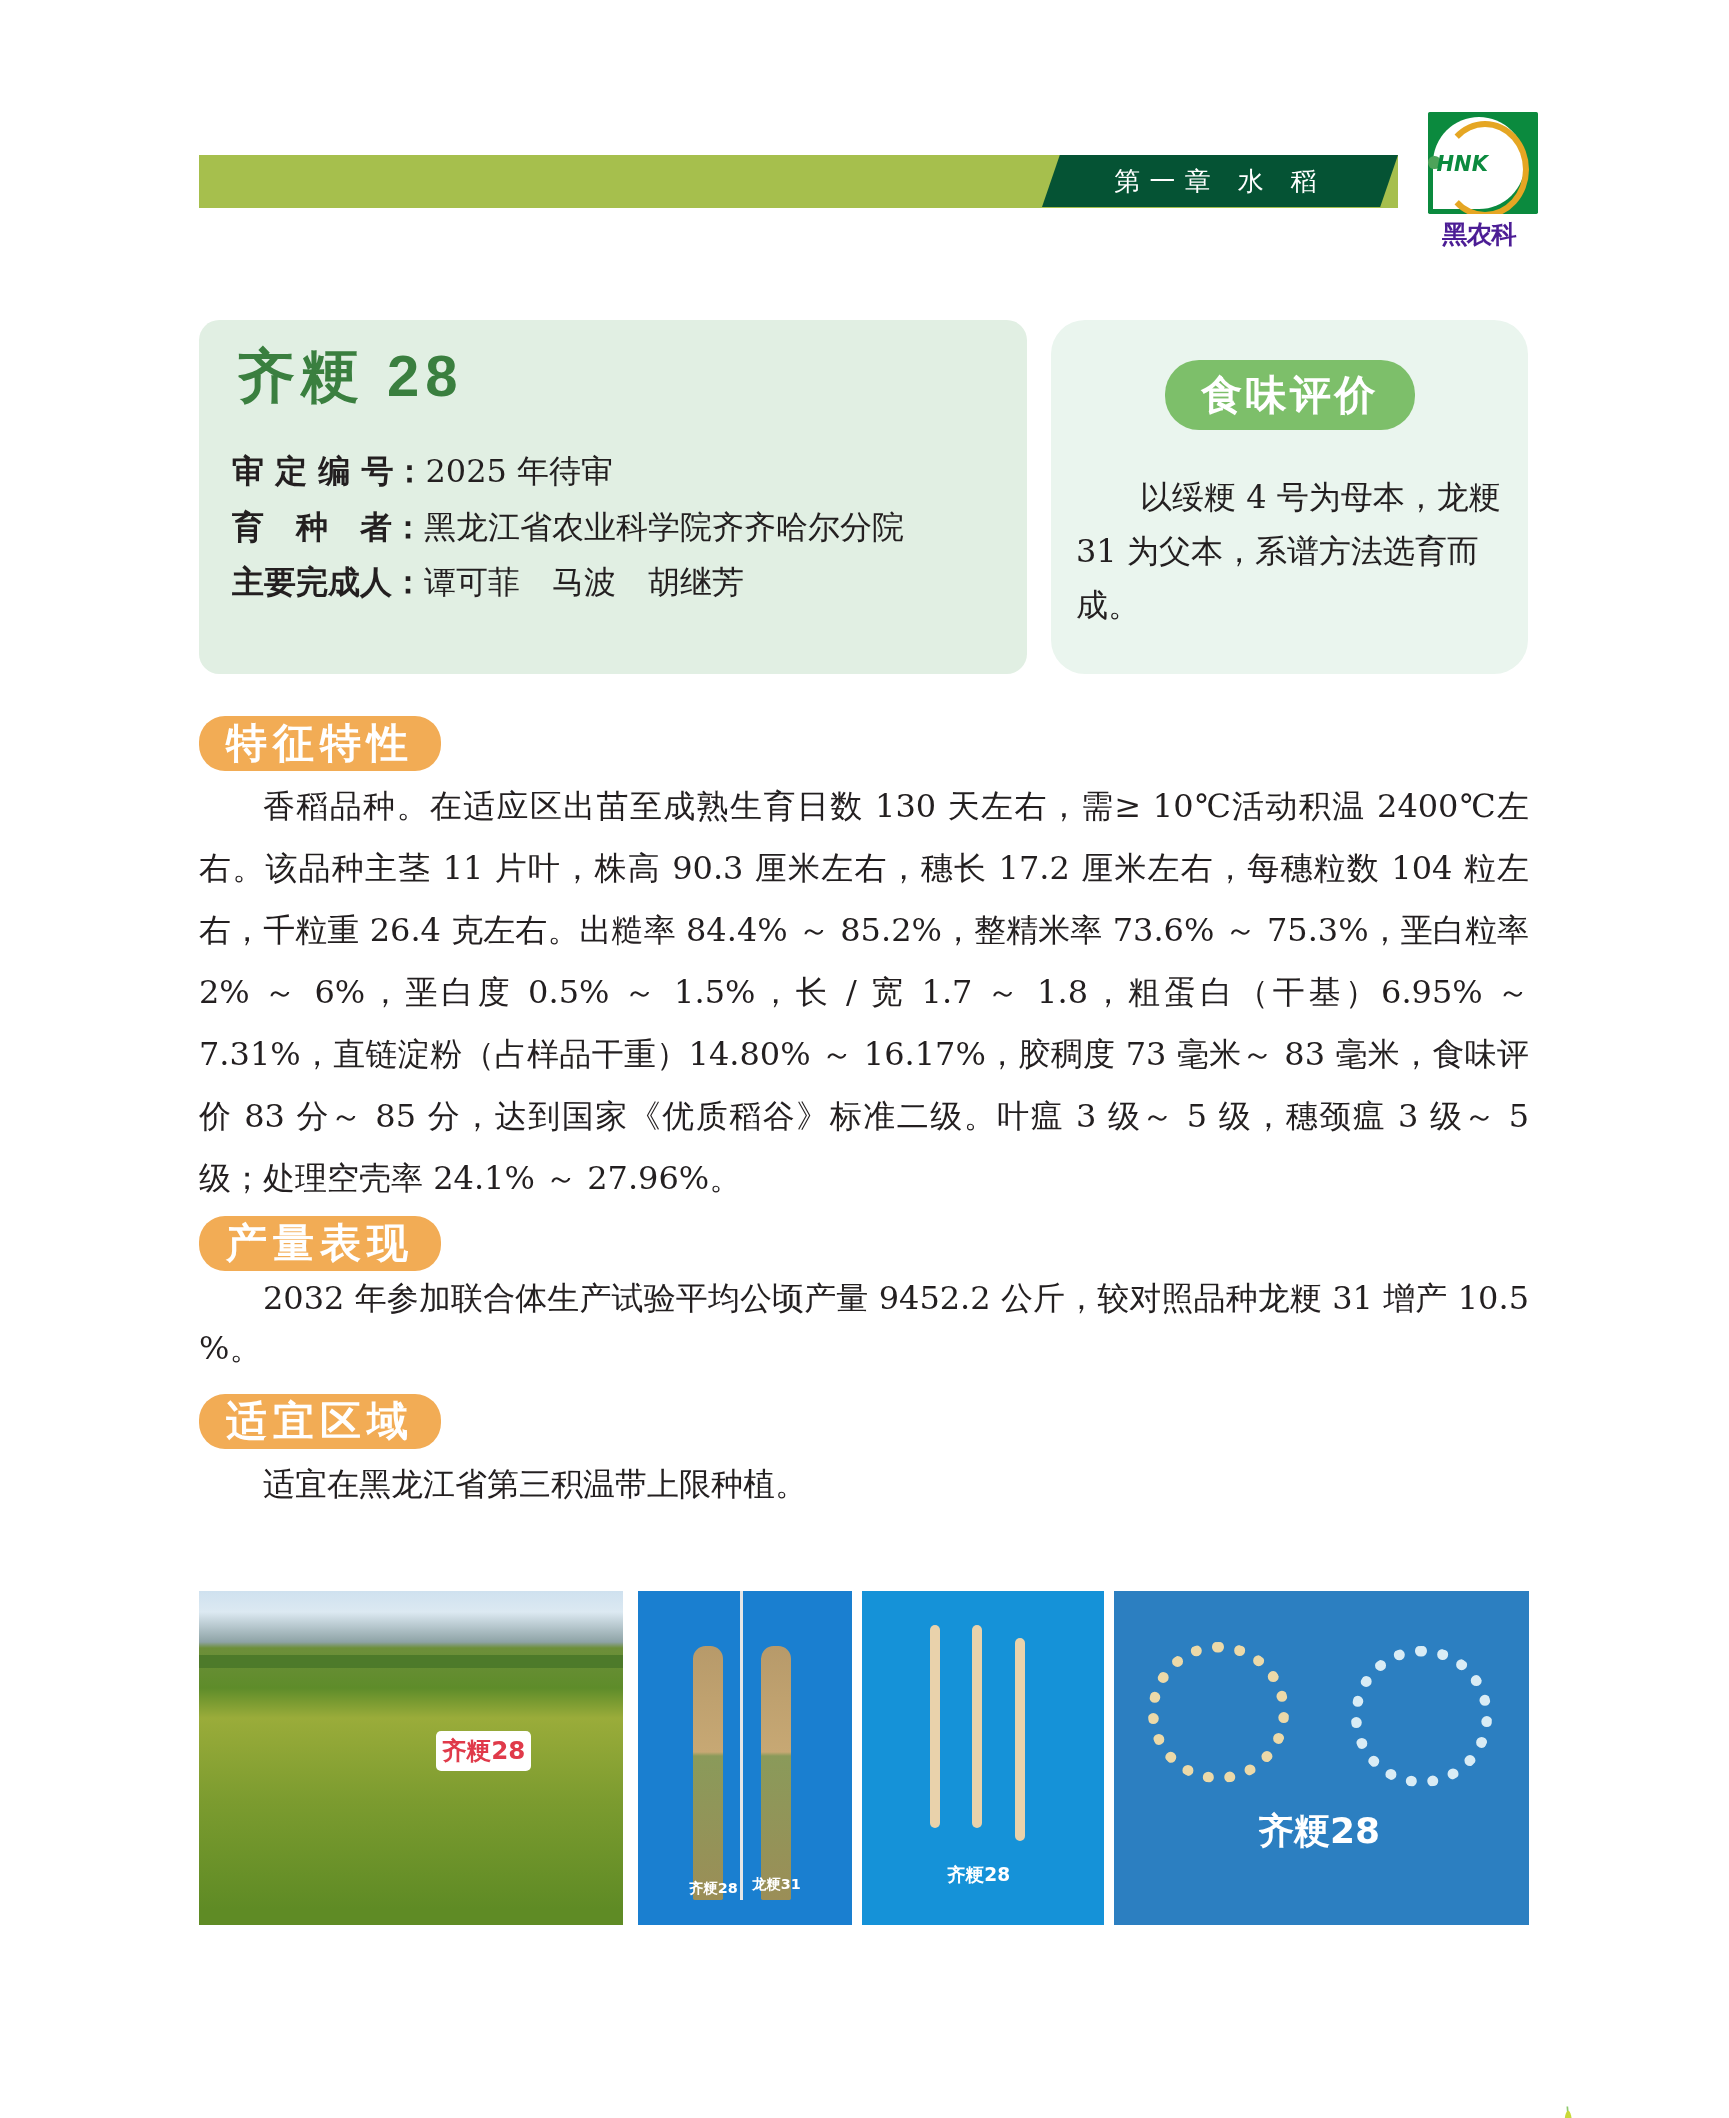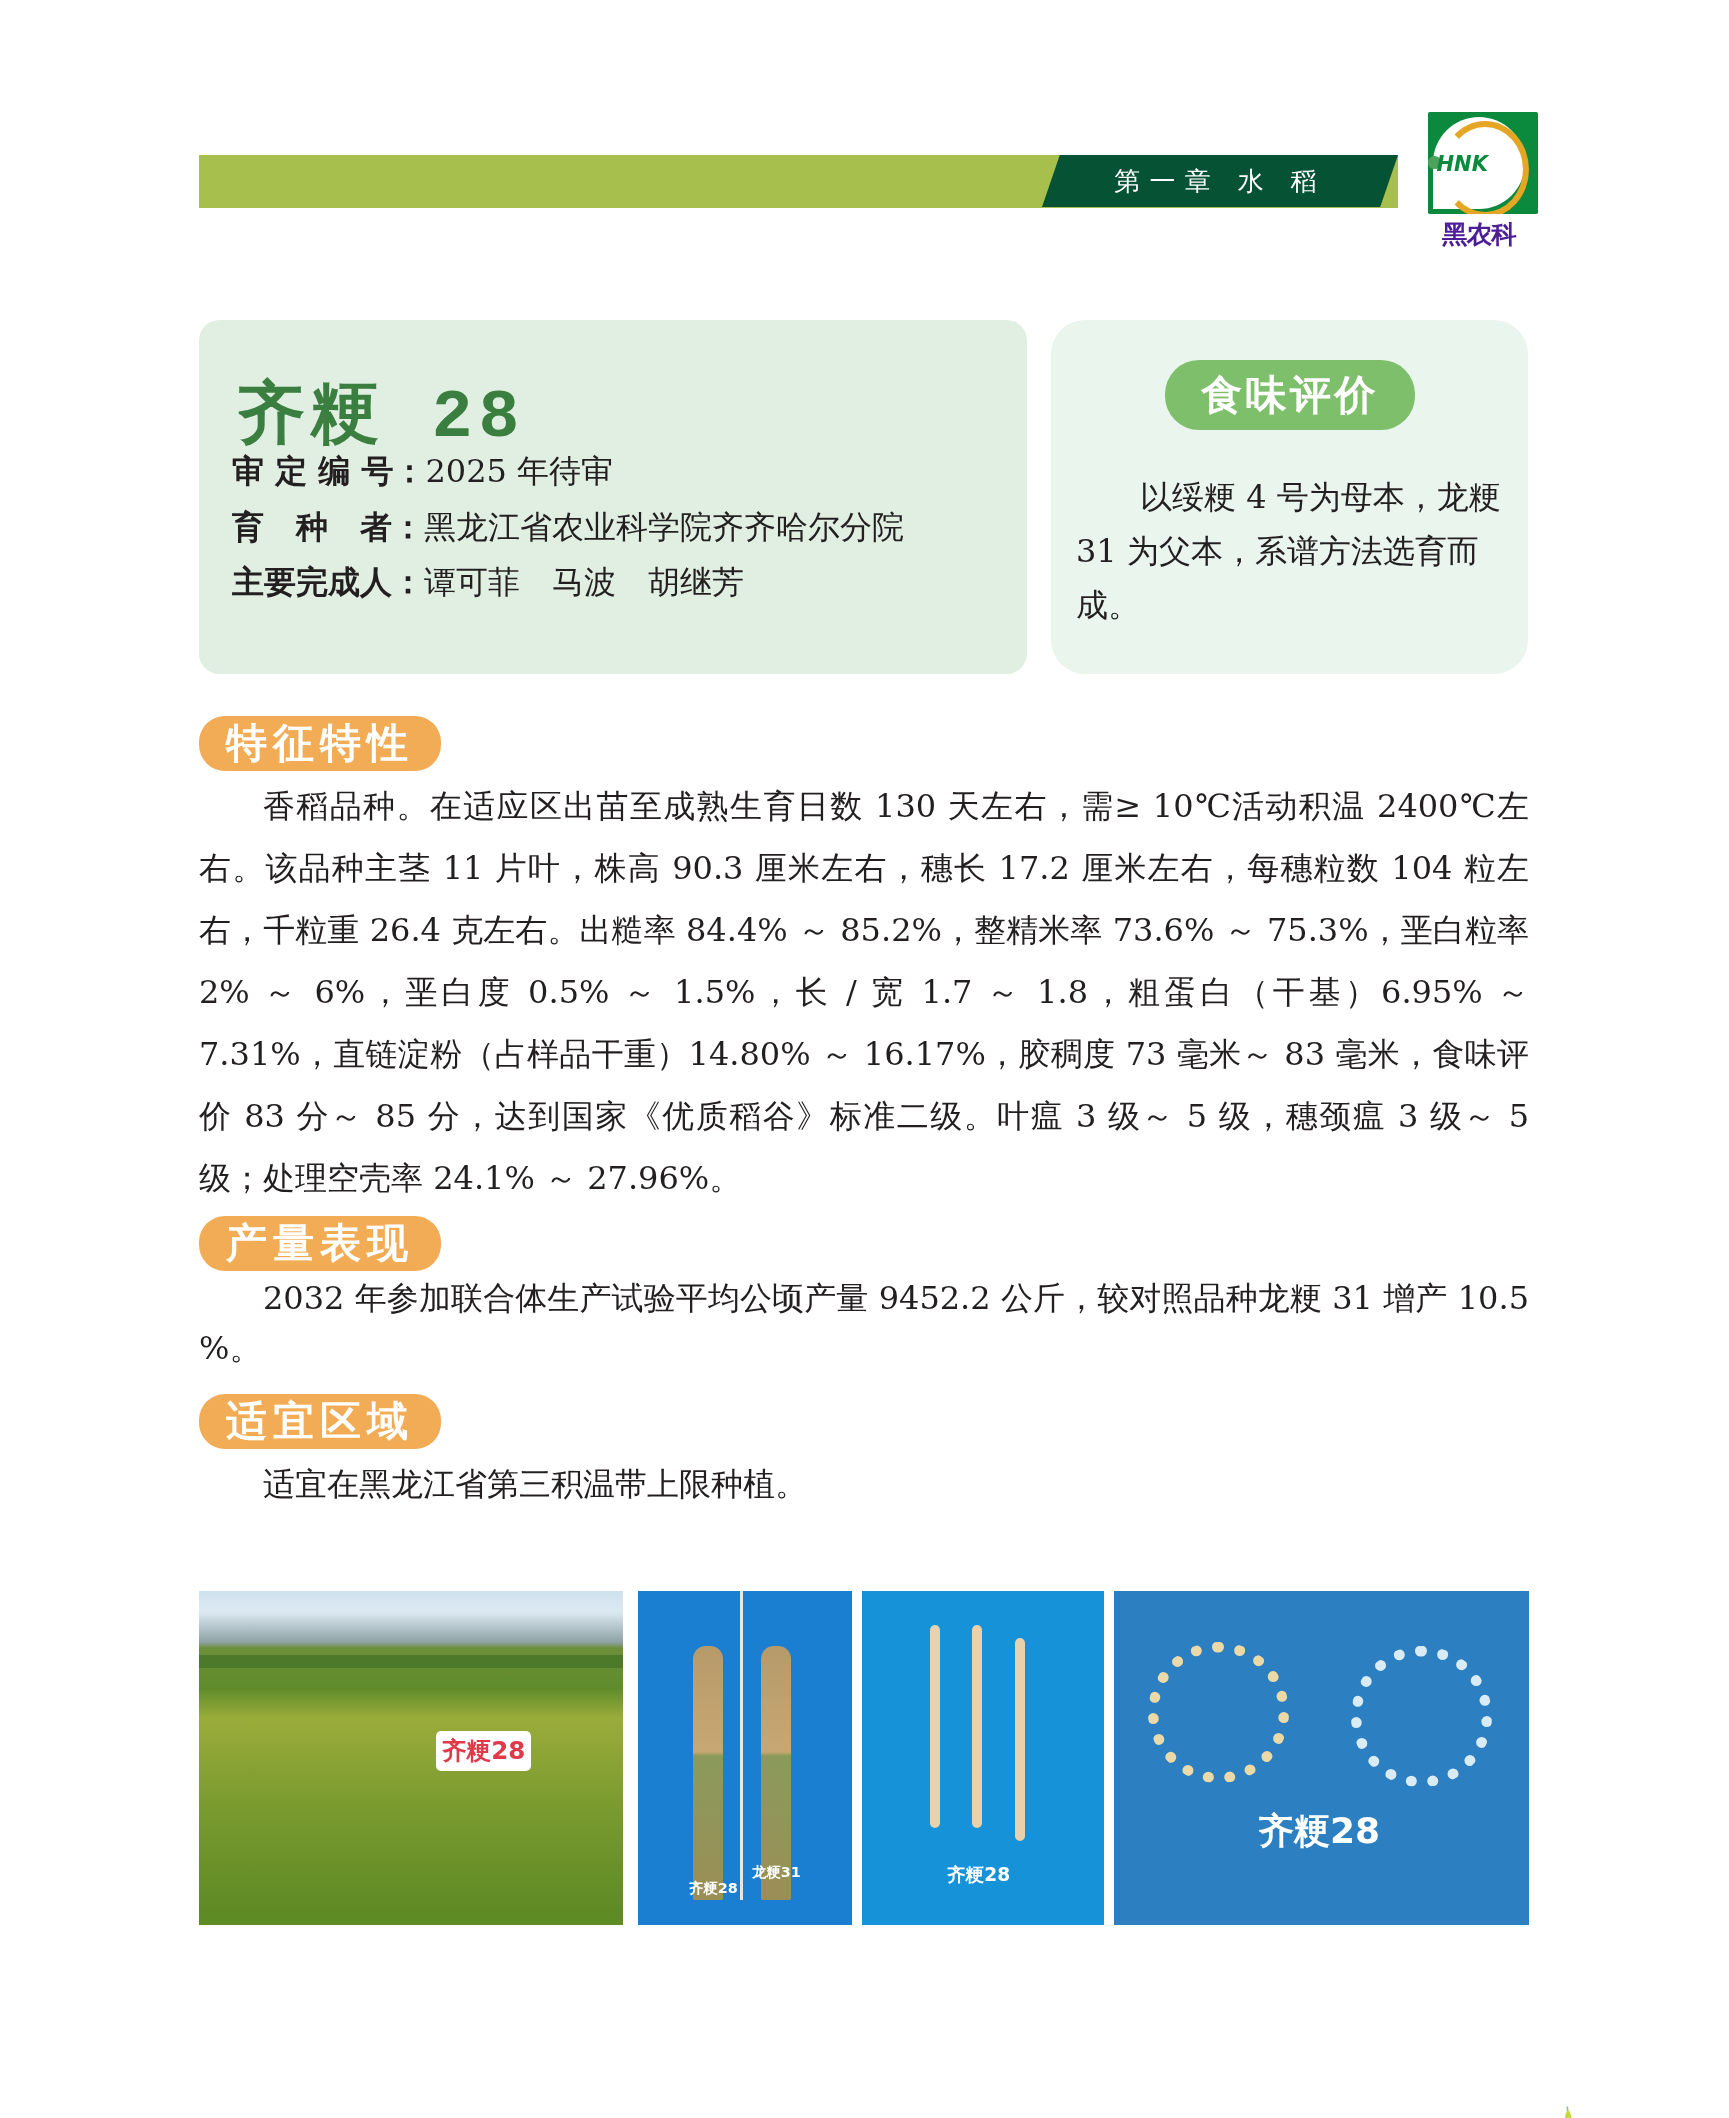--- a/index.html
+++ b/index.html
@@ -14,21 +14,21 @@
   .hdr-chapter { color:#fff; font-family:"DejaVu Sans","Liberation Sans",sans-serif; font-size:26px; letter-spacing:9.3px; }
   .logo-box { left:1428px; top:112px; width:110px; height:102px; background:#0b8a3e; border-radius:1.7px; overflow:hidden; }
   .logo-inner { position:absolute; left:5.1px; top:5.1px; width:92px; height:92px; background:#fff; border-radius:50% 50% 50% 0; }
   .logo-ring { position:absolute; left:12.7px; top:8.5px; width:76px; height:85px; border:6px solid #e5a623; border-radius:50%; border-left-color:transparent; }
   .logo-text { position:absolute; left:8.5px; top:40px; font-family:"DejaVu Sans","Liberation Sans",sans-serif; font-style:italic; font-weight:bold; font-size:21px; color:#0b8a3e; }
   .logo-dot { position:absolute; left:0; top:44px; width:12.7px; height:12.7px; border-radius:50%; background:#4ea35a; }
   .logo-caption { left:1428px; top:218px; width:102px; text-align:center; font-family:"DejaVu Sans","Liberation Sans",sans-serif; font-weight:bold; font-size:25.4px; color:#4c1d95; letter-spacing:-0.8px; }
 
   
   .card-main { left:199px; top:320px; width:828px; height:354px; background:#e1efe3; border-radius:20.3px; }
-  .title { left:237px; top:347px; font-family:Liberation Mono, monospace; font-weight:bold; font-size:68px; color:#3a7f3f; letter-spacing:6px; line-height:1;margin-top:37px; }
+  .title { left:237px; top:347px; font-family:Liberation Sans, sans-serif; font-weight:bold; font-size:58px; color:#3a7f3f; letter-spacing:6px; line-height:1; }
   .meta { left:232px; font-size:32px; line-height:1; white-space:nowrap; }
   .meta .lbl { font-family:"DejaVu Sans","Liberation Sans",sans-serif; font-weight:bold; display:inline-block; }
   .card-src { left:1051px; top:320px; width:477px; height:354px; background:#eaf5ee; border-radius:34px; }
   .src-pill { left:1165px; top:360px; width:250px; height:70px; background:#7dbf6a; border-radius:34px;
               color:#fff; font-family:"DejaVu Sans","Liberation Sans",sans-serif; font-weight:bold; font-size:41px; display:flex; align-items:center; justify-content:center; letter-spacing:3.4px; }
   .src-text { left:1076px; top:470px; width:428px; font-size:32px; line-height:54px; text-indent:64px; }
 
   
   .pill { left:199px; width:242px; height:55px; background:#f2ac55; border-radius:26px;
           color:#fff; font-family:"DejaVu Sans","Liberation Sans",sans-serif; font-weight:bold; font-size:41px; display:flex; align-items:center; justify-content:center; letter-spacing:6px; }
@@ -94,21 +94,21 @@
 
 <div class="abs photo ph1">
   <div class="ph1-strip"></div>
   <span class="ph-label-red">齐粳28</span>
 </div>
 <div class="abs photo ph2">
   <div class="ruler"></div>
   <div class="stalk" style="left:55px;"></div>
   <div class="stalk" style="left:123px;"></div>
   <span class="ph-label-w" style="left:51px; top:288px; font-size:14.4px;">齐粳28</span>
-  <span class="ph-label-w" style="left:114px; top:272px; font-size:14.4px;">龙粳31</span>
+  <span class="ph-label-w" style="left:114px; top:284px; font-size:14.4px;">龙粳31</span>
 </div>
 <div class="abs photo ph3">
   <div class="panicle" style="left:68px;"></div>
   <div class="panicle" style="left:110px;"></div>
   <div class="panicle" style="left:153px; top:47px;"></div>
   <span class="ph-label-w" style="left:85px; top:271px; font-size:18.6px;">齐粳28</span>
 </div>
 <div class="abs photo ph4">
   <div class="grain-ring" style="left:34px; top:51px; border-color:#ecd9a8;"></div>
   <div class="grain-ring" style="left:237px; top:55px; border-color:#d9ecf5;"></div>

